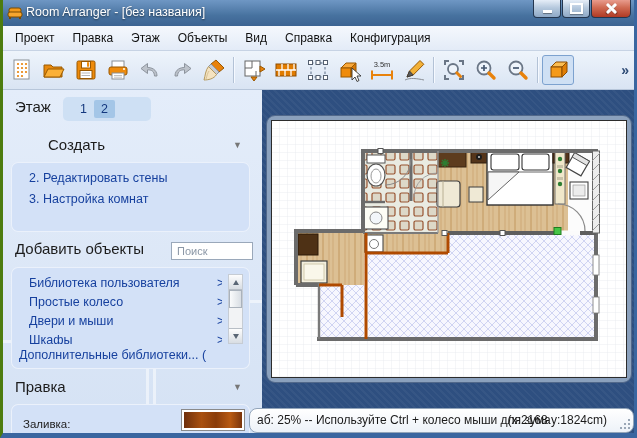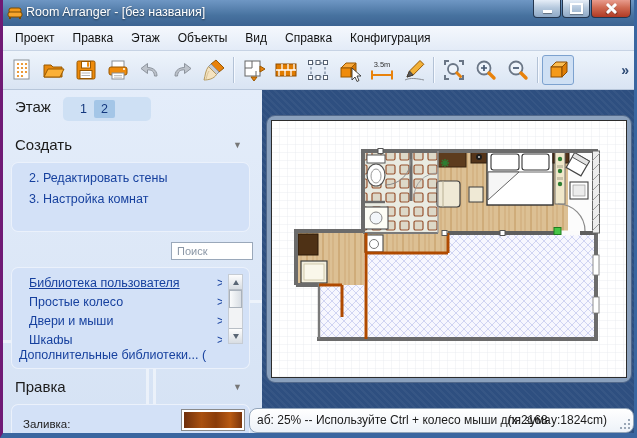--- a/index.html
+++ b/index.html
@@ -1,17 +1,17 @@
 <!DOCTYPE html>
 <html><head>
 <meta charset="utf-8">
 <style>
   html,body{margin:0;padding:0;background:#cfd8e4;font-family:"Liberation Sans",sans-serif;}
   .window{position:relative;width:637px;height:438px;background:#dde8f8;overflow:hidden;
-          border-left:3px solid #701a75;border-right:3px solid #3a66a0;border-bottom:5px solid #3a66a0;
+          border-left:3px solid #4d7c0f;border-right:3px solid #3a66a0;border-bottom:5px solid #3a66a0;
           box-sizing:border-box;outline:1px solid #16304f;}
   
   .titlebar{position:absolute;left:-3px;top:0;width:637px;height:26px;
             background:linear-gradient(#6f97c4,#47729f 60%,#3c6392);border-bottom:1px solid #2a4a72;}
   .titlebar .apptitle{position:absolute;left:26px;top:5px;color:#fff;font-size:12.5px;text-shadow:0 1px 2px rgba(0,0,0,.55);}
   .appicon{position:absolute;left:7px;top:6px;width:16px;height:13px;}
   .winbtns{position:absolute;right:6px;top:0;display:flex;}
   .winbtn{width:28px;height:18px;border:1px solid #24364f;border-top:none;box-sizing:border-box;
           border-radius:0 0 4px 4px;background:linear-gradient(#e6eef8,#b6c9de 45%,#8fa9c6);
           display:flex;align-items:center;justify-content:center;margin-left:1px;}
@@ -258,31 +258,32 @@
     <div class="wm" style="left:150px;top:210px;width:160px;height:160px;"></div>
 
     <div style="position:absolute;left:0;top:4px;width:100%;height:30px;">
       <span class="shead" style="top:4px;">Этаж</span>
       <div class="tabstrip">
         <span class="ftab">1</span>
         <span class="ftab active">2</span>
       </div>
     </div>
 
-    <span class="shead" style="top:46px;">Создать</span>
+    <span class="shead" style="top:46px;margin-left:33px;">Создать</span>
     <span class="collapse" style="top:50px;">▼</span>
     <div class="spanel" style="top:72px;height:70px;padding:6px 0 0 18px;box-sizing:border-box;">
       <div class="slink">2. Редактировать стены</div>
       <div class="slink">3. Настройка комнат</div>
     </div>
 
+    <span class="shead" style="top:150px;">Добавить объекты</span>
     <input class="search" style="top: 152px;" placeholder="Поиск">
     <div class="spanel" style="top:177px;height:102px;">
       <div style="position:absolute;left:10px;top:7px;right:28px;height:70px;overflow:hidden;">
-        <div class="slink librow" style="line-height:19px;text-decoration:underline;">
+        <div class="slink librow" style="line-height:19px;">
           <span>Библиотека пользователя</span><span class="chev">&gt;</span></div>
         <div class="slink librow" style="line-height:19px;">
           <span>Простые колесо</span><span class="chev">&gt;</span></div>
         <div class="slink librow" style="line-height:19px;">
           <span>Двери и мыши</span><span class="chev">&gt;</span></div>
         <div class="slink librow" style="line-height:19px;">
           <span>Шкафы</span><span class="chev">&gt;</span></div>
       </div>
       <div class="vscroll">
         <div class="sbtn">

